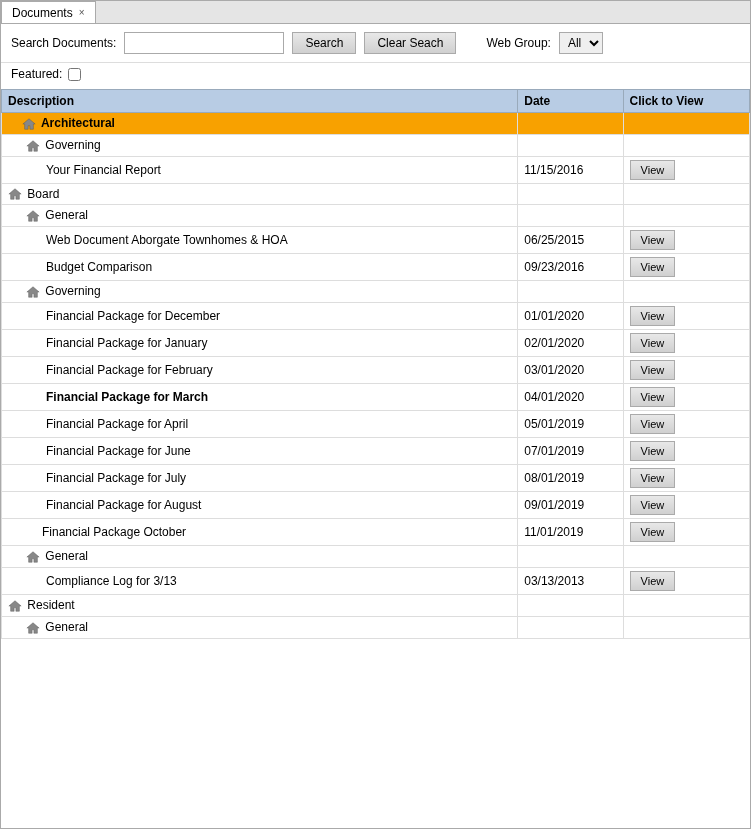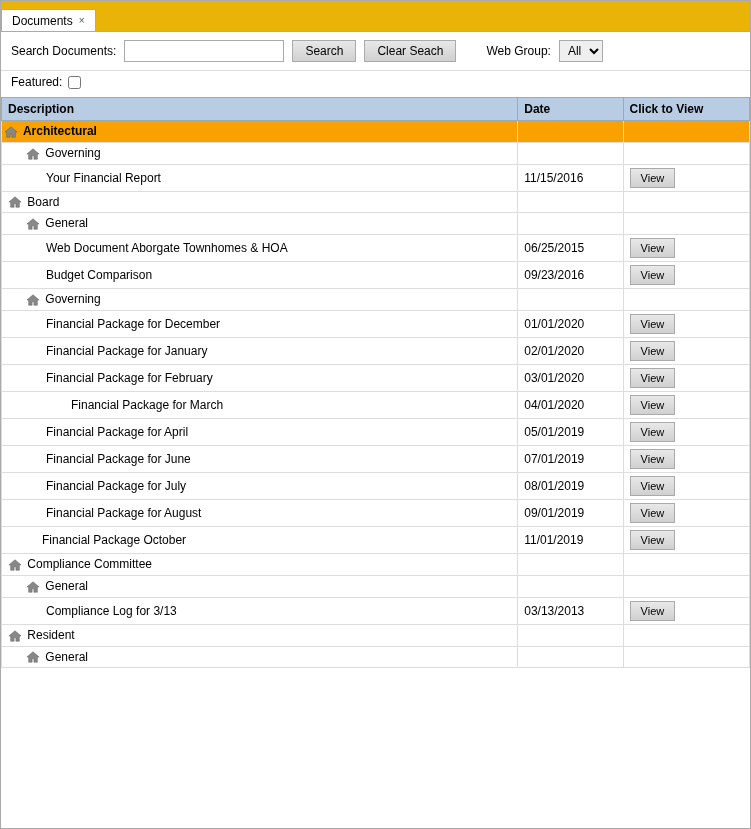--- a/index.html
+++ b/index.html
@@ -10,25 +10,25 @@
     }
 
     .window {
       width: 751px;
       min-height: 829px;
       background: #fff;
       border: 1px solid #aaa;
     }
 
     .tab-bar {
-      background: #eab308;
+      background: #e5e5e5;
       border-bottom: 1px solid #aaa;
       display: flex;
       align-items: flex-end;
-      padding-top: 8px;
+      padding-top: 0;
     }
 
     .tab {
       background: #ececec;
       border: 1px solid #aaa;
       border-bottom: none;
       padding: 3px 10px;
       font-size: 12px;
       display: flex;
       align-items: center;
@@ -186,21 +186,21 @@
     <table>
       <thead>
         <tr>
           <th class="col-desc">Description</th>
           <th class="col-date">Date</th>
           <th class="col-view">Click to View</th>
         </tr>
       </thead>
       <tbody id="table-body">
       <tr class="row-category">
-            <td style="padding-left: 2px; margin-top: 17px;"><svg class="house-icon" viewBox="0 0 16 16" xmlns="http://www.w3.org/2000/svg">
+            <td style="padding-left: 20px; margin-top: 17px;"><svg class="house-icon" viewBox="0 0 16 16" xmlns="http://www.w3.org/2000/svg">
     <polygon points="8,2 1,8 3,8 3,14 7,14 7,10 9,10 9,14 13,14 13,8 15,8" fill="#888" stroke="#555" stroke-width="0.5"></polygon>
   </svg> Architectural</td>
             <td></td>
             <td></td>
           </tr>
           <tr>
             <td style="padding-left: 24px;"><svg class="house-icon" viewBox="0 0 16 16" xmlns="http://www.w3.org/2000/svg">
     <polygon points="8,2 1,8 3,8 3,14 7,14 7,10 9,10 9,14 13,14 13,8 15,8" fill="#888" stroke="#555" stroke-width="0.5"></polygon>
   </svg> Governing</td>
             <td></td>
@@ -251,21 +251,21 @@
             <td style="padding-left: 44px;">Financial Package for January</td>
             <td>02/01/2020</td>
             <td><button class="view-btn">View</button></td>
           </tr>
           <tr>
             <td style="padding-left: 44px;">Financial Package for February</td>
             <td>03/01/2020</td>
             <td><button class="view-btn">View</button></td>
           </tr>
           <tr>
-            <td style="padding-left: 69px;">Financial Package for March</td>
+            <td style="padding-left: 44px; font-weight: bold;">Financial Package for March</td>
             <td>04/01/2020</td>
             <td><button class="view-btn">View</button></td>
           </tr>
           <tr>
             <td style="padding-left: 44px;">Financial Package for April</td>
             <td>05/01/2019</td>
             <td><button class="view-btn">View</button></td>
           </tr>
           <tr>
             <td style="padding-left: 44px; margin-top: 34px;">Financial Package for June</td>
@@ -279,27 +279,20 @@
           </tr>
           <tr>
             <td style="padding-left: 44px;">Financial Package for August</td>
             <td>09/01/2019</td>
             <td><button class="view-btn">View</button></td>
           </tr>
           <tr>
             <td style="padding-left: 40px; margin-left: 28px;">Financial Package October</td>
             <td>11/01/2019</td>
             <td><button class="view-btn">View</button></td>
-          </tr>
-          <tr>
-            <td style="padding-left: 6px;"><svg class="house-icon" viewBox="0 0 16 16" xmlns="http://www.w3.org/2000/svg">
-    <polygon points="8,2 1,8 3,8 3,14 7,14 7,10 9,10 9,14 13,14 13,8 15,8" fill="#888" stroke="#555" stroke-width="0.5"></polygon>
-  </svg> Compliance Committee</td>
-            <td></td>
-            <td></td>
           </tr>
           <tr>
             <td style="padding-left: 24px;"><svg class="house-icon" viewBox="0 0 16 16" xmlns="http://www.w3.org/2000/svg">
     <polygon points="8,2 1,8 3,8 3,14 7,14 7,10 9,10 9,14 13,14 13,8 15,8" fill="#888" stroke="#555" stroke-width="0.5"></polygon>
   </svg> General</td>
             <td></td>
             <td></td>
           </tr>
           <tr>
             <td style="padding-left: 44px;">Compliance Log for 3/13</td>

